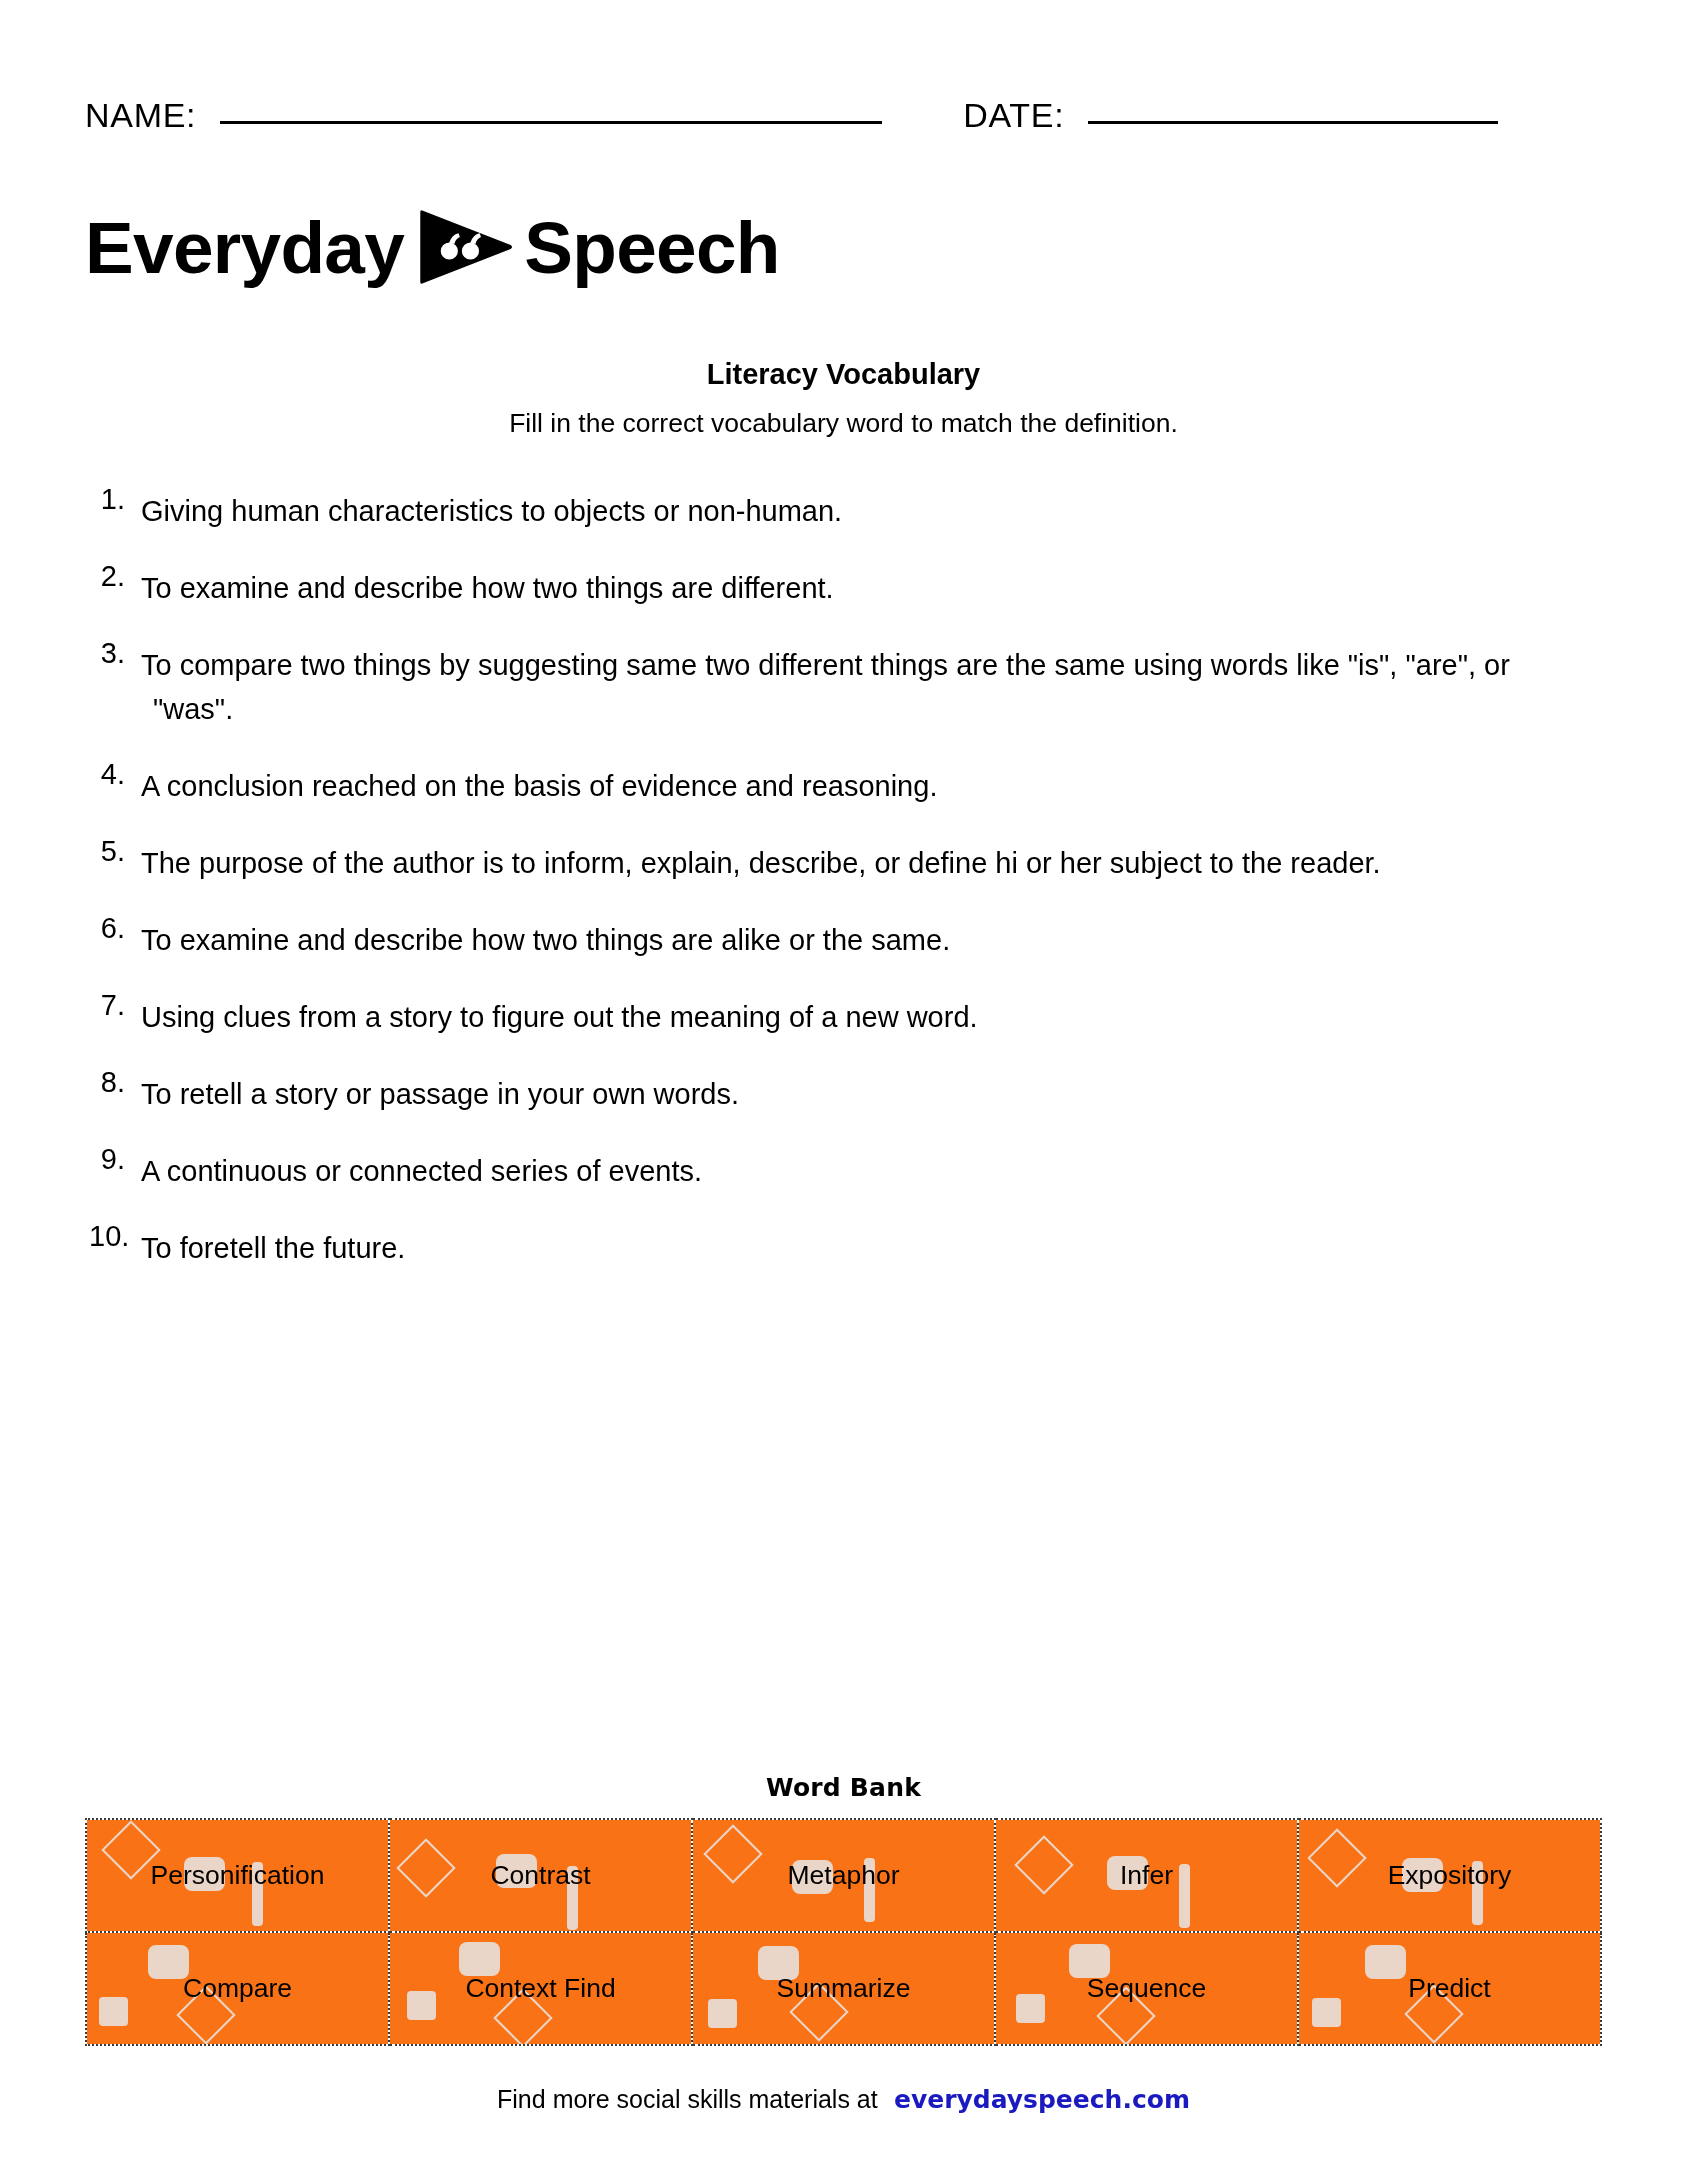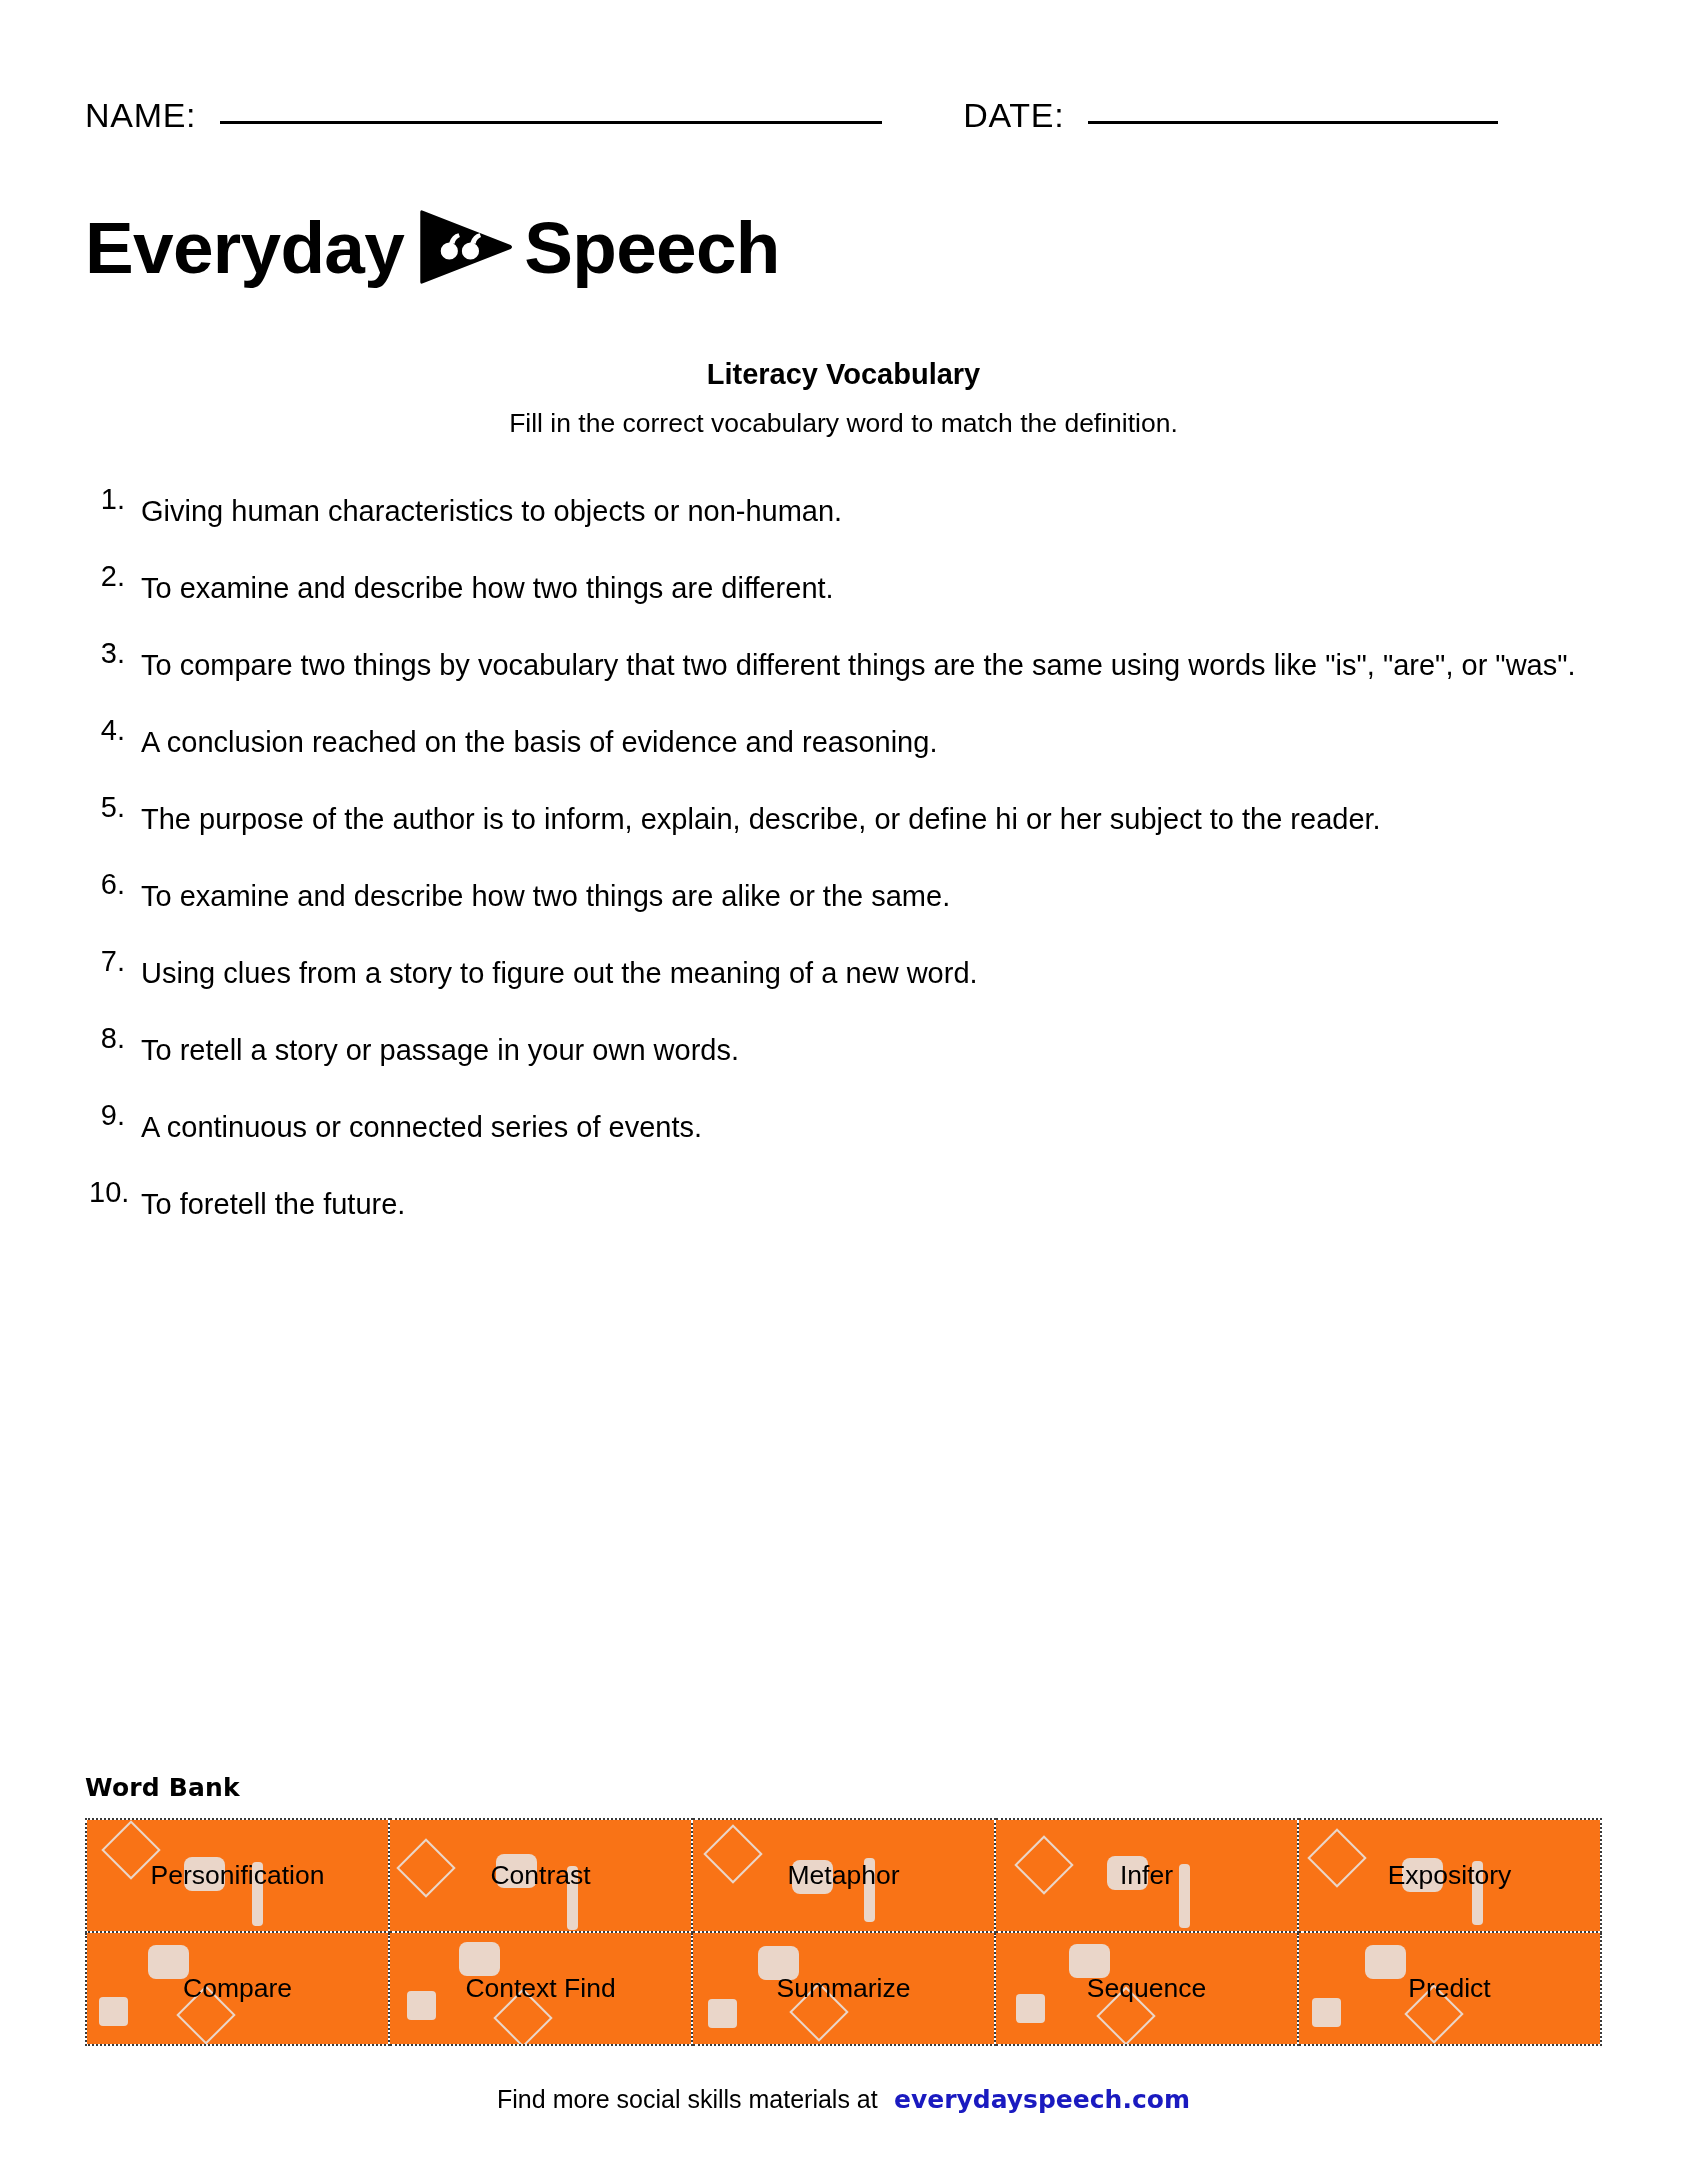--- a/index.html
+++ b/index.html
@@ -121,21 +121,21 @@
   }
 
   
   .wbwrap {
     position: absolute;
     left: 85px;
     right: 85px;
     top: 1773px;
   }
   .wbtitle {
-    text-align: left;
+    text-align: center;
     font-size: 25px;
     font-weight: 700;
     letter-spacing: 0.2px;
     margin-bottom: 16px;
     font-family: "DejaVu Sans", sans-serif;
   }
   .wbtable {
     width: 100%;
     border-collapse: collapse;
     table-layout: fixed;
@@ -227,21 +227,21 @@
     <div class="qitem">
       <span class="qnum">1.</span>
       <span class="qtext">Giving human characteristics to objects or non-human.</span>
     </div>
     <div class="qitem">
       <span class="qnum">2.</span>
       <span class="qtext">To examine and describe how two things are different.</span>
     </div>
     <div class="qitem">
       <span class="qnum">3.</span>
-      <span class="qtext">To compare two things by vocabulary that two different things are the same using words like "is", "are", or "was".</span>
+      <span class="qtext">To compare two things by suggesting same two different things are the same using words like "is", "are", or "was".</span>
     </div>
     <div class="qitem">
       <span class="qnum">4.</span>
       <span class="qtext">A conclusion reached on the basis of evidence and reasoning.</span>
     </div>
     <div class="qitem">
       <span class="qnum">5.</span>
       <span class="qtext">The purpose of the author is to inform, explain, describe, or define hi or her subject to the reader.</span>
     </div>
     <div class="qitem">

